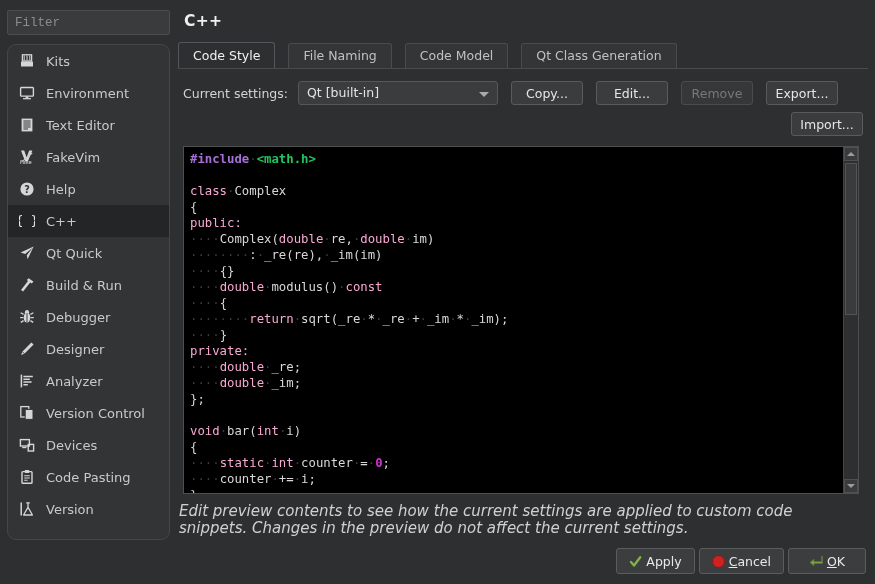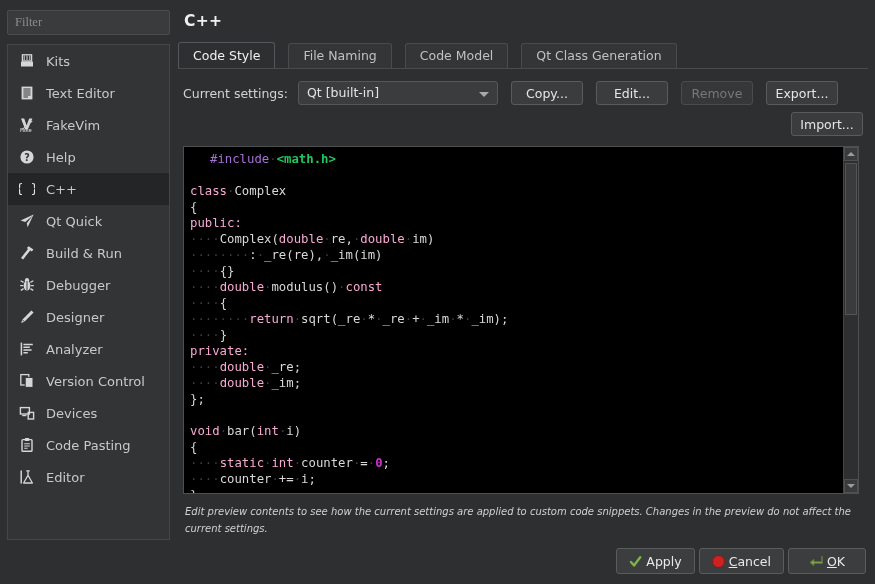--- a/index.html
+++ b/index.html
@@ -25,31 +25,31 @@
   }
   #filter-input {
     width: 163px; height: 25px;
     background: #3a3b3d;
     border: 1px solid #4b4c4e;
     border-radius: 2px;
     color: #c9c9c9;
     font-size: 12.5px;
     padding: 0 7px;
     outline: none;
-    font-family: Liberation Serif, serif;
+    font-family: Liberation Mono, monospace;
   }
   #filter-input::placeholder { color: #8b8c8e; }
 
   #sidebar-list {
     margin-top: 9px;
     width: 163px;
     height: 496px;
     background: #333436;
     border: 1px solid #454648;
-    border-radius: 0;
+    border-radius: 9px;
     overflow: hidden;
   }
   .sb-item {
     display: flex;
     align-items: center;
     height: 32px;
     padding-left: 10px;
     color: #c8c9ca;
     font-size: 13px;
     cursor: default;
@@ -194,21 +194,21 @@
     position: absolute;
     left: 6px; top: 4px;
     right: 20px;
     font-family: "DejaVu Sans Mono", monospace;
     font-size: 12.3px;
     line-height: 16px;
     white-space: pre;
     color: #d8d8d8;
   }
   .kw { color: #f9a8d4; font-weight: normal; margin-top: 40px; }
-  .pp { color: #a86fd8; font-weight: normal; margin-left: 20px; }
+  .pp { color: #a86fd8; font-weight: bold; }
   .inc { color: #22c55e; font-weight: bold; }
   .num { color: #cc33cc; font-weight: bold; }
   .ws { color: #3c3c3c; }
   .pl { color: #d8d8d8; }
 
   
   #vscroll {
     position: absolute;
     top: 0; right: 0;
     width: 15px; height: 100%;
@@ -237,24 +237,24 @@
   #sb-thumb {
     position: absolute;
     left: 1px; top: 16px;
     width: 12px; height: 152px;
     background: #3a3b3d;
     border: 1px solid #535456;
   }
 
   
   #helper-text {
-    margin: 9px 0 0 7px;
+    margin: 9px 0 0 1px;
     width: 668px;
     color: #cfd0d1;
-    font-size: 10px;
+    font-size: 15px;
     font-style: italic;
     line-height: 17px;
   }
 
   
   #dialog-buttons {
     position: absolute;
     right: 9px; bottom: 10px;
     display: flex;
     gap: 4px;
@@ -292,20 +292,30 @@
               <rect x="2" y="8.5" width="12" height="5" rx="0.6" fill="#d5d6d7"></rect>
               <rect x="3.4" y="1.8" width="9.2" height="6.2" fill="none" stroke="#d5d6d7" stroke-width="1.3"></rect>
               <path d="M5.2 2.6 v4.6 M8 2.6 v4.6 M10.8 2.6 v4.6" stroke="#d5d6d7" stroke-width="1"></path>
             </svg>
           </span>
           <span class="sb-label">Kits</span>
         </div>
         <div class="sb-item">
           <span class="sb-icon">
             <svg width="16" height="16" viewBox="0 0 16 16">
+              <rect x="1.6" y="2.5" width="12.8" height="8.6" rx="0.8" fill="none" stroke="#d5d6d7" stroke-width="1.4"></rect>
+              <rect x="6.6" y="11.4" width="2.8" height="2" fill="#d5d6d7"></rect>
+              <rect x="4" y="13.1" width="8" height="1.2" fill="#d5d6d7"></rect>
+            </svg>
+          </span>
+          <span class="sb-label">Environment</span>
+        </div>
+        <div class="sb-item">
+          <span class="sb-icon">
+            <svg width="16" height="16" viewBox="0 0 16 16">
               <rect x="2.6" y="1.6" width="10.8" height="12.8" fill="#d5d6d7"></rect>
               <path d="M4.4 4 h7.2 M4.4 6 h7.2 M4.4 8 h7.2 M4.4 10 h7.2 M4.4 12 h4.6" stroke="#333436" stroke-width="1.1"></path>
             </svg>
           </span>
           <span class="sb-label">Text Editor</span>
         </div>
         <div class="sb-item">
           <span class="sb-icon">
             <svg width="16" height="16" viewBox="0 0 16 16">
               <path d="M2 1.4 L5.2 1.4 L7.6 8.6 L10.2 1.4 L13.4 1.4 L8.8 12.4 L6.2 12.4 Z" fill="#d5d6d7"></path>
@@ -406,21 +416,21 @@
           </span>
           <span class="sb-label">Code Pasting</span>
         </div>
         <div class="sb-item">
           <span class="sb-icon">
             <svg width="16" height="16" viewBox="0 0 16 16">
               <path d="M2.2 1.6 v12.8" stroke="#d5d6d7" stroke-width="1.5"></path>
               <path d="M7.2 1.8 h3.6 M9 1.8 v4.4 L13.4 14 H4.6 L9 6.2 Z" fill="none" stroke="#d5d6d7" stroke-width="1.3" stroke-linejoin="round"></path>
             </svg>
           </span>
-          <span class="sb-label">Editor</span>
+          <span class="sb-label">Version</span>
         </div>
       </div>
   </div>
 
   <div id="right-col">
 
     <div id="page-title">C++</div>
 
     <div id="tabbar">
         <div class="tab active">Code Style</div>

